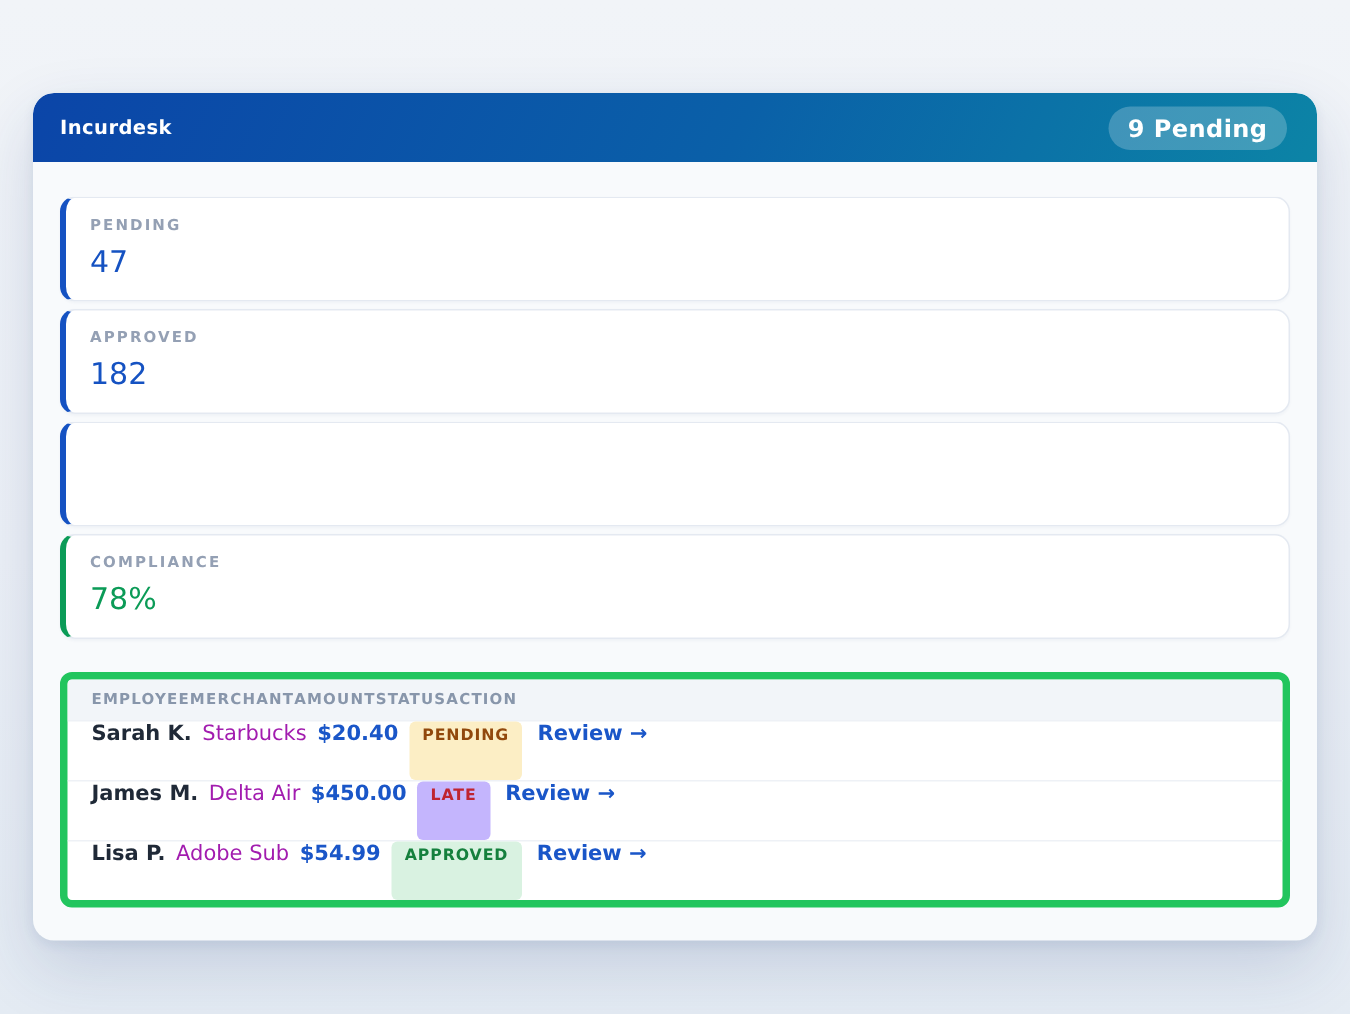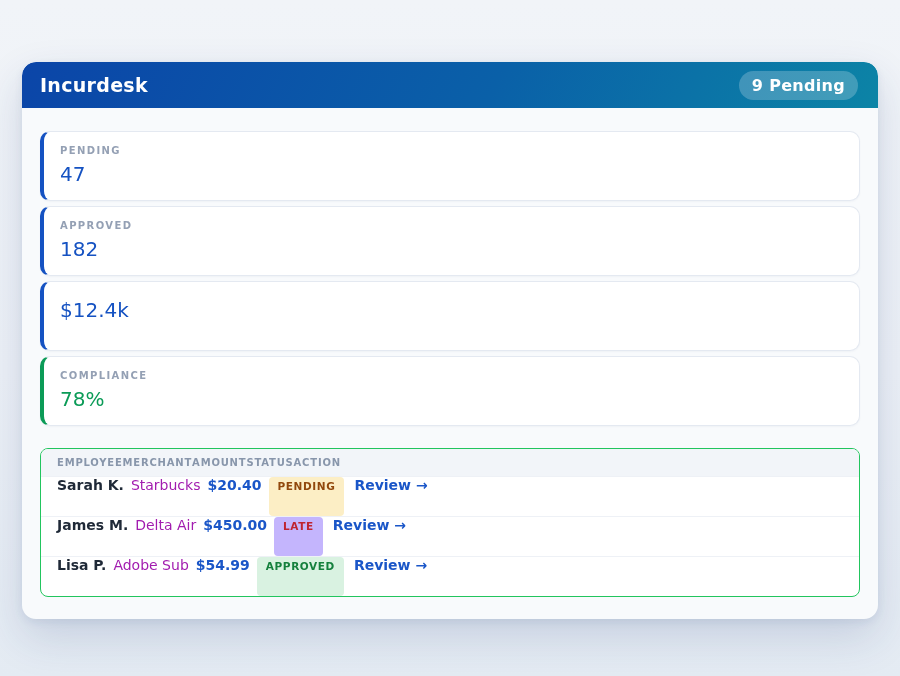--- a/index.html
+++ b/index.html
@@ -14,40 +14,40 @@
     box-shadow: 0 18px 44px rgba(28, 58, 120, 0.16), 0 3px 8px rgba(28, 58, 120, 0.08);
     overflow: hidden;
   }
   .app-header {
     height: 46px;
     background: linear-gradient(115deg, var(--header-grad-start) 0%, #0a60a8 55%, var(--header-grad-end) 100%);
     display: flex; align-items: center; justify-content: space-between;
     padding: 0 20px 0 18px;
     border-radius: 14px 14px 0 0;
   }
-  .app-title { color: #ffffff; font-size: 19px; font-weight: bold; letter-spacing: 0.3px; }
+  .app-title { color: #ffffff; font-size: 13px; font-weight: bold; letter-spacing: 0.3px; }
   .header-badge {
     background: rgba(255, 255, 255, 0.22); color: #ffffff;
     font-size: 16px; font-weight: bold;
     padding: 5px 13px; border-radius: 999px; letter-spacing: 0.3px;
   }
   .card-body { padding: 23px 18px 22px; }
   .stat-card {
     background: #ffffff; border: 1px solid #e4e9f1; border-left: 4px solid #1552c2;
     border-radius: 10px; height: 70px; margin-bottom: 5px;
     padding: 12px 16px; box-shadow: 0 1px 2px rgba(20, 45, 100, 0.04);
   }
   .stat-label {
     font-size: 10px; font-weight: bold; color: #94a0b4;
     letter-spacing: 1.4px; line-height: 14px;
   }
   .stat-value { font-size: 20px; font-weight: normal; line-height: 32px; color: var(--accent-blue); }
   .expenses-table {
     margin-top: 22px; background: #ffffff;
-    border: 1px solid #22c55e; border-radius: 8px; overflow: hidden;
+    border: 5px solid #22c55e; border-radius: 8px; overflow: hidden;
   }
   .table-header-row {
     background: #f2f5f9; padding: 7px 16px;
     display: flex; gap: 0; 
   }
   .col-header {
     font-size: 10px; font-weight: bold; color: #8896ab;
     letter-spacing: 0.8px; line-height: 13px; white-space: nowrap;
   }
   .expense-row {
@@ -81,21 +81,20 @@
 
     <div class="stat-card" style="border-left-color: rgb(21, 82, 194);">
       <div class="stat-label">PENDING</div>
       <div class="stat-value" style="color: rgb(21, 82, 194);">47</div>
     </div>
     <div class="stat-card" style="border-left-color: rgb(21, 82, 194);">
       <div class="stat-label">APPROVED</div>
       <div class="stat-value" style="color: rgb(21, 82, 194);">182</div>
     </div>
     <div class="stat-card" style="border-left-color: rgb(21, 82, 194);">
-      <div class="stat-value" style="color: rgb(21, 82, 194);">$12.4k</div>
     </div>
     <div class="stat-card" style="border-left-color: rgb(11, 155, 87);">
       <div class="stat-label">COMPLIANCE</div>
       <div class="stat-value" style="color: rgb(11, 155, 87);">78%</div>
     </div>
 
     <div class="expenses-table">
       <div class="table-header-row">
         <span class="col-header">EMPLOYEE</span>
         <span class="col-header">MERCHANT</span>

